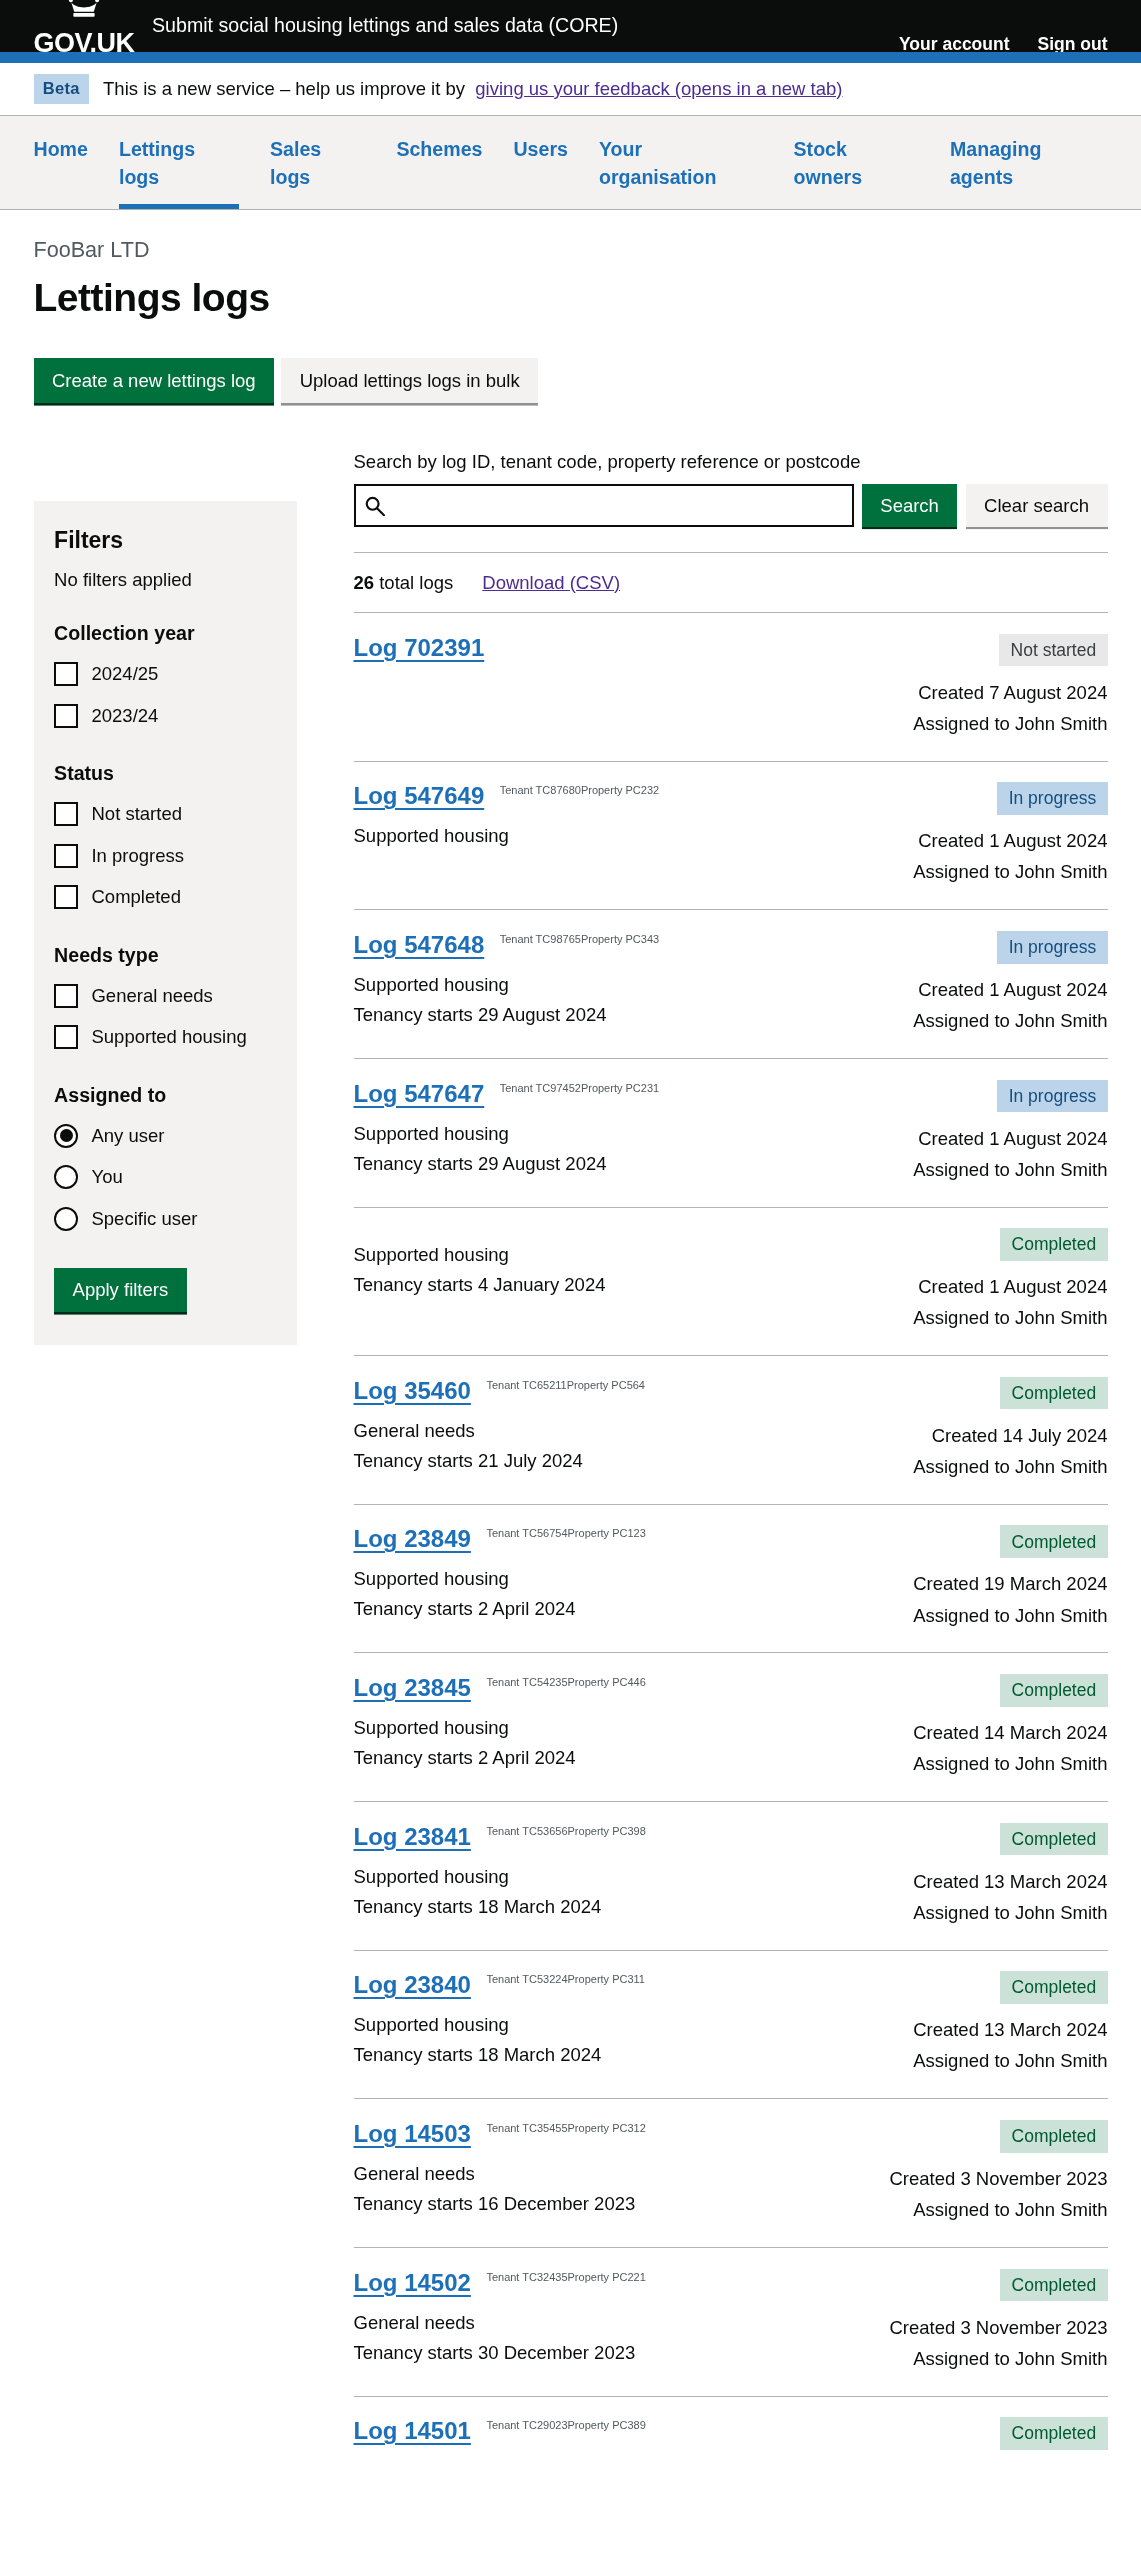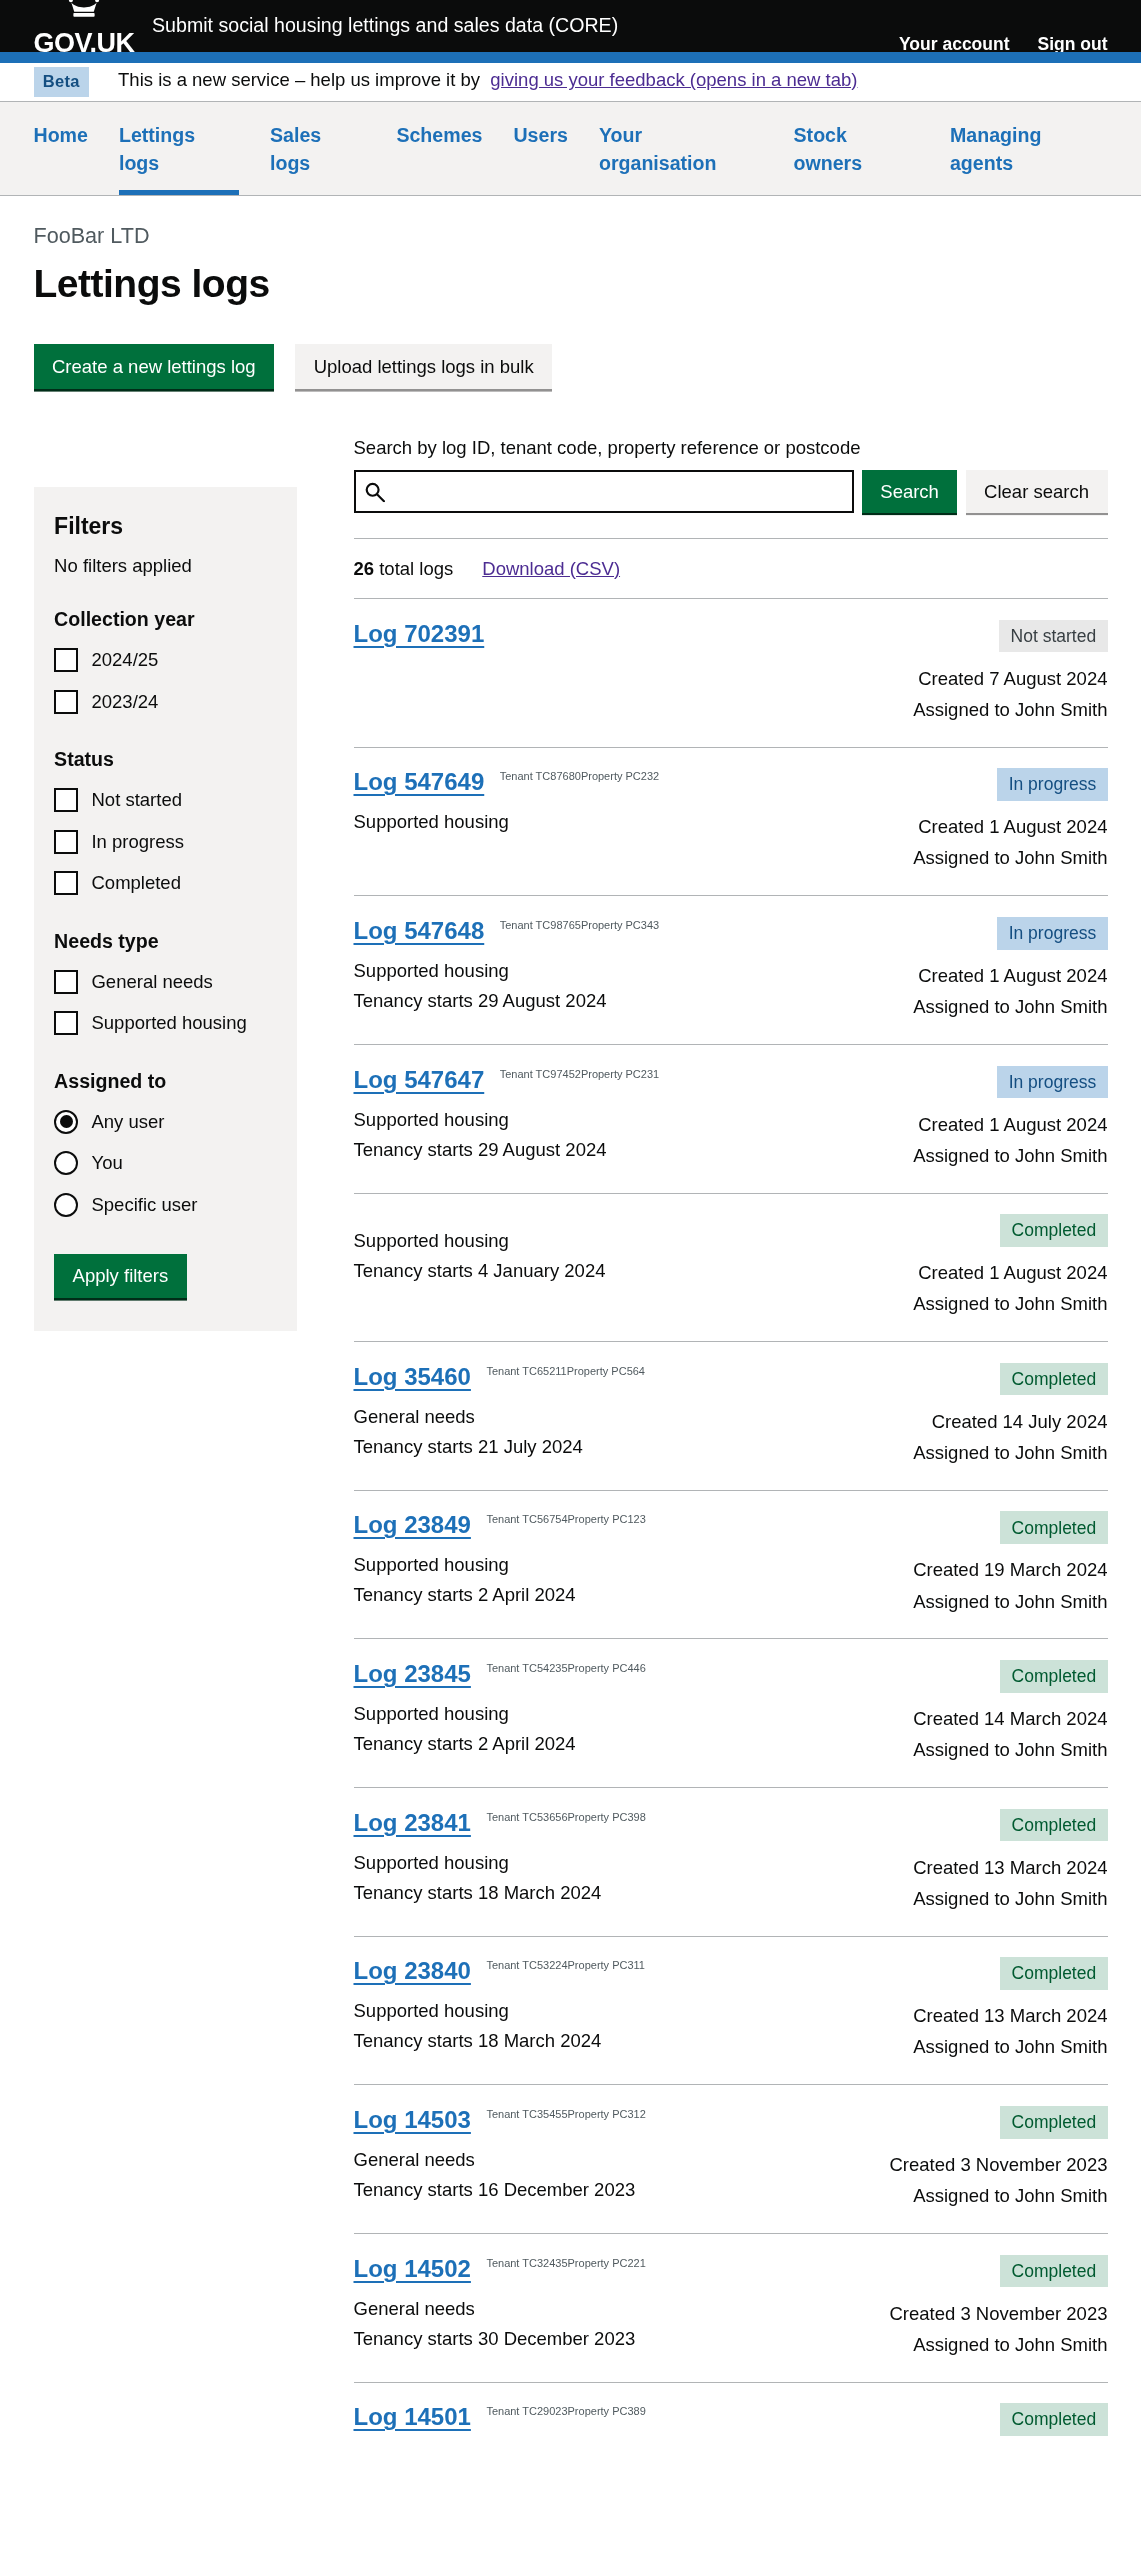--- a/index.html
+++ b/index.html
@@ -28,36 +28,36 @@
   .header-inner{display:flex;align-items:center;height:52px;}
   .logo{display:inline-flex;align-items:center;gap:7.2px;color:#fff;text-decoration:none;font-weight:700;font-size:27px;letter-spacing:-0.5px;flex-direction:column;}
   .crown{width:34px;height:28px;display:block;}
   .service-name{color:#fff;font-size:19.6px;margin-left:17.5px;text-decoration:none;flex:1;}
   .header-links{display:flex;gap:28px;margin-top:36px;}
   .header-links a{color:#fff;font-size:17.5px;font-weight:700;text-decoration:none;}
   .blue-bar{height:11.3px;background:var(--blue);}
 
   
   .phase-banner{background:#fff;border-bottom:1px solid var(--border);}
-  .phase-inner{display:flex;gap:29px;padding:4px 0;}
+  .phase-inner{display:flex;align-items:center;gap:14px;padding:11px 0;}
   .tag-beta{background:#bbd4ea;color:#144e81;font-weight:700;font-size:16.5px;padding:3.1px 9.3px;letter-spacing:0.3px;}
   .phase-text{font-size:18.5px;}
   .feedback-link{color:var(--visited);text-decoration:underline;margin-left:5.2px;}
 
   
   .primary-nav{background:var(--panel);border-bottom:1px solid var(--border);}
   .primary-nav ul{list-style:none;margin:0;padding:20.6px 0 0 0;display:flex;gap:31px;}
   .nav-link{display:inline-block;color:var(--blue);font-weight:700;font-size:19.6px;text-decoration:none;padding-bottom:13.4px;border-bottom:5.2px solid transparent;}
   .nav-link.active{border-bottom-color:var(--blue);}
 
   
   main{flex:0 0 auto;padding:25px 0 57px;}
   .caption{display:block;color:var(--grey-text);font-size:21.6px;margin-bottom:5.2px;}
   h1{font-size:39px;font-weight:700;margin:0 0 33px;letter-spacing:-0.5px;}
-  .action-row{display:flex;gap:21px;margin-bottom:46px;}
+  .action-row{display:flex;gap:7px;margin-bottom:46px;}
   .btn{border:none;display:inline-flex;align-items:center;justify-content:center;font-family:inherit;font-size:18.5px;padding:11.3px 18.5px;cursor:pointer;}
   .btn-primary{background:var(--green);color:#fff;box-shadow:0 2.6px 0 var(--green-shadow);}
   .btn-secondary{background:var(--panel);color:var(--black);box-shadow:0 2.6px 0 #929191;}
 
   
   .columns{display:flex;gap:57px;align-items:flex-start;}
   .filters-panel{width:263px;flex:0 0 263px;background:var(--panel);padding:23px 20.6px 33px;margin-top:52px;}
   .filters-panel h2{font-size:23px;margin:0 0 11.3px;}
   .no-filters{font-size:18.5px;margin:0 0 27px;}
   .filter-group{margin-bottom:32px;}

